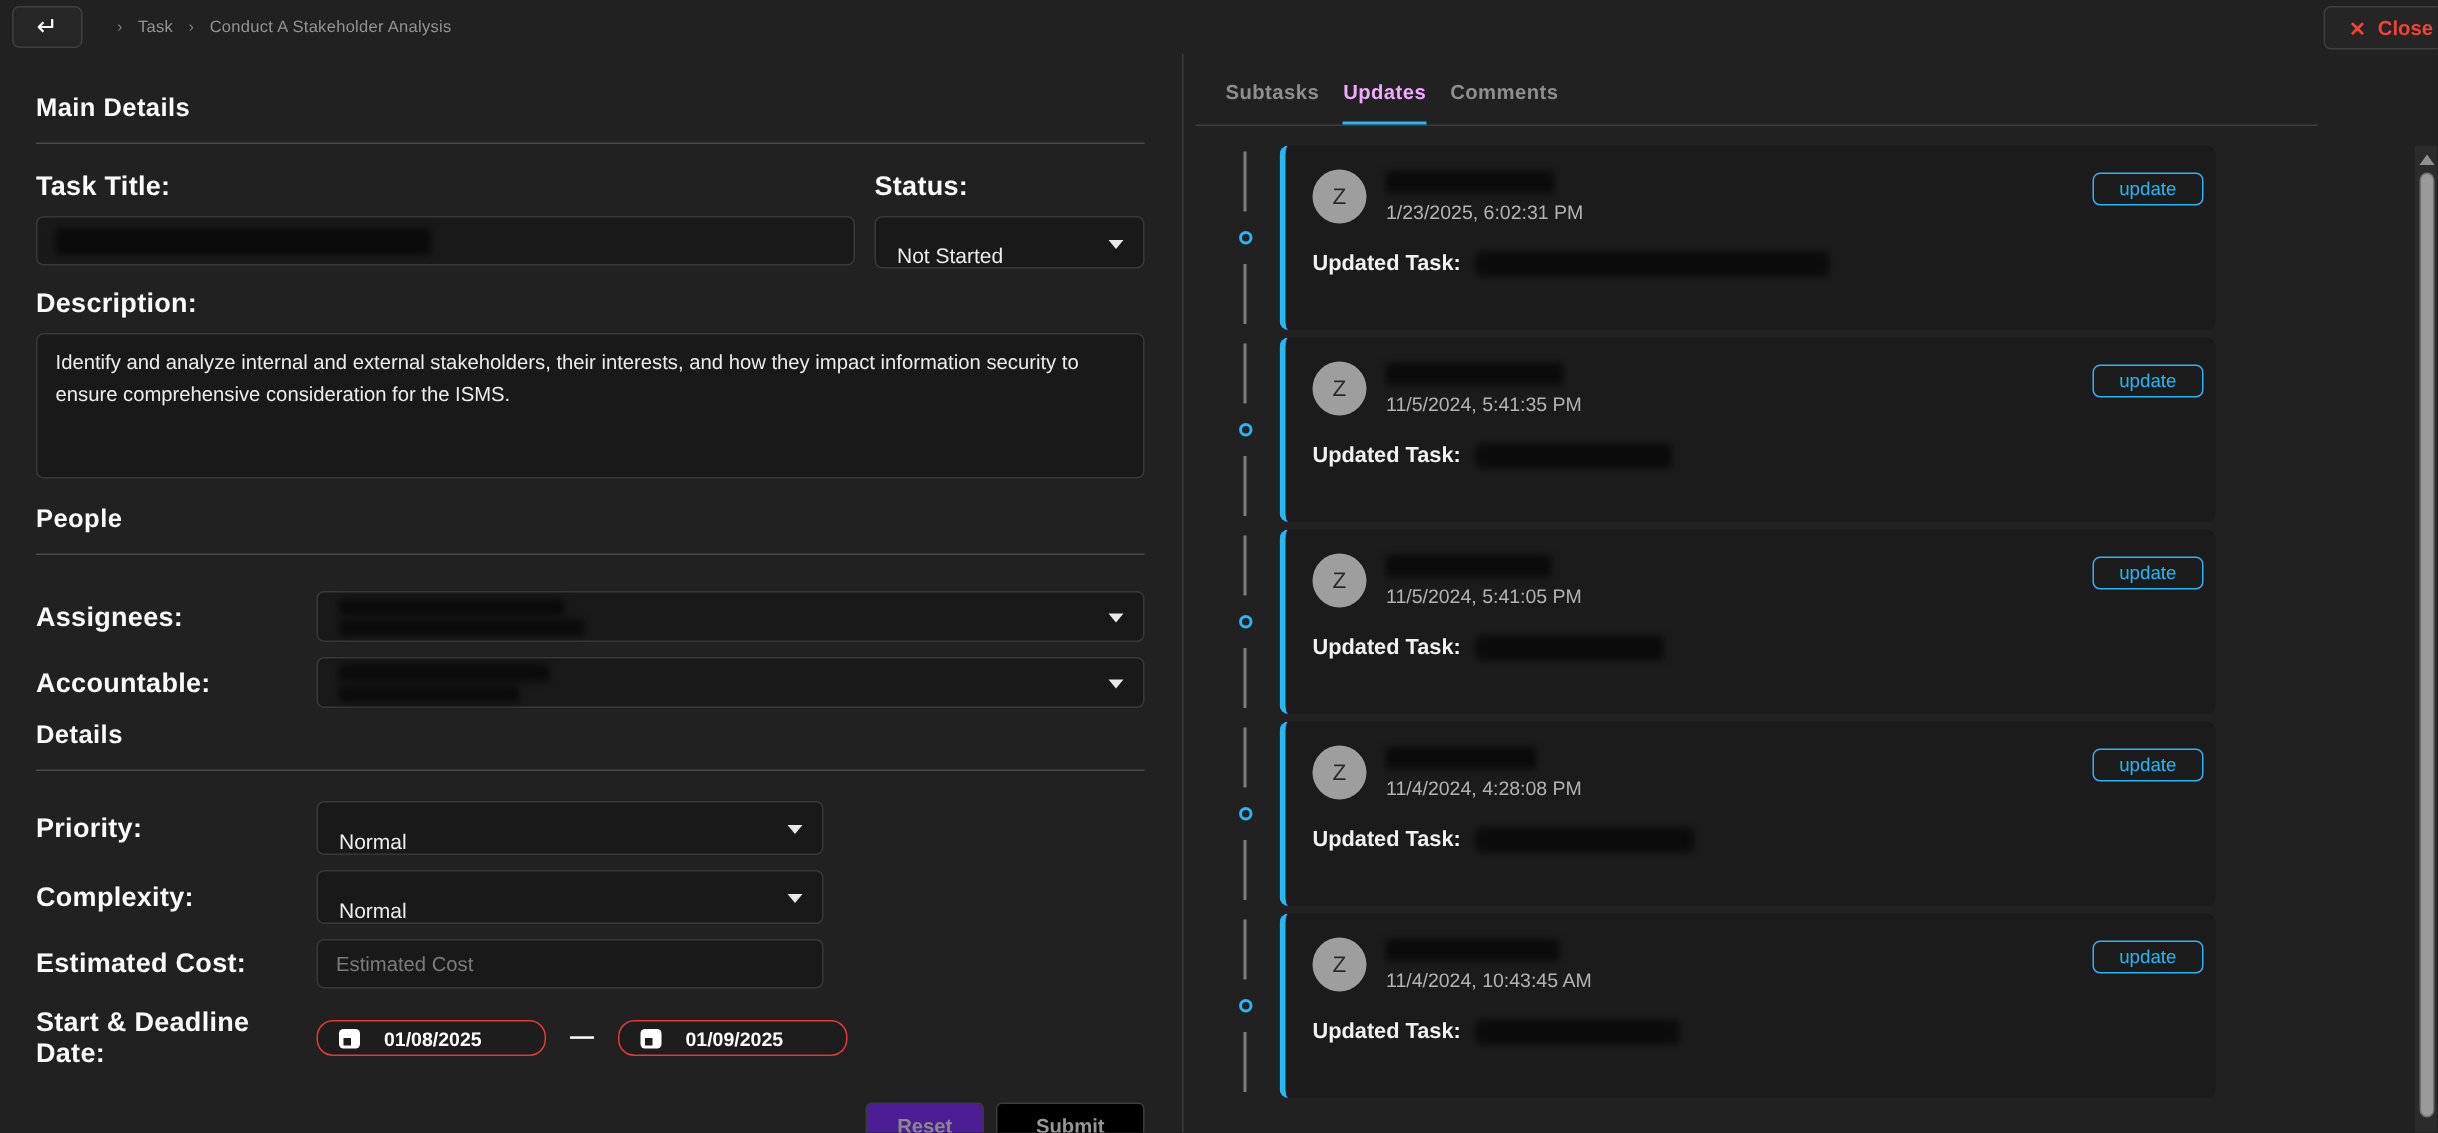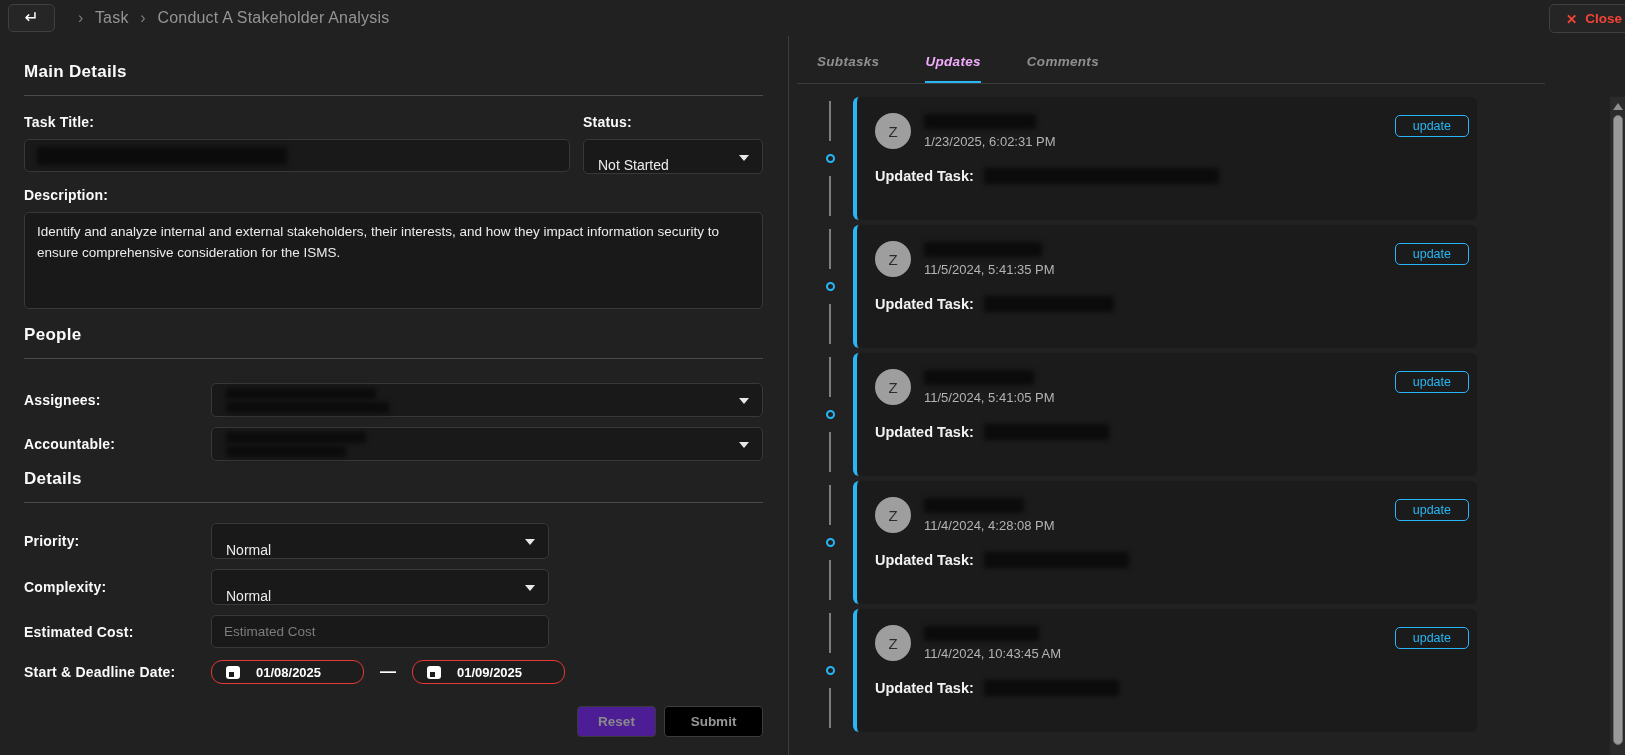--- a/index.html
+++ b/index.html
@@ -15,42 +15,42 @@
   .topbar {
     height:36px; display:flex; align-items:center;
     padding-left:8px; position:relative;
   }
   .back-btn {
     width:47px; height:28px; background:#262626;
     border:1px solid #3f3f3f; border-radius:5px;
     color:#fff; font-size:17px; line-height:26px; text-align:center;
     cursor:pointer;
   }
-  .breadcrumb { margin-left:16px; color:#949494; font-size:16px; letter-spacing:.2px; }
+  .breadcrumb { margin-left:16px; color:#949494; font-size:11px; letter-spacing:.2px; }
   .breadcrumb .sep { margin:0 7px; color:#7d7d7d; }
   .close-btn {
     position:absolute; right:-14px; top:4px; height:29px;
     display:flex; align-items:center; gap:8px;
     padding:0 16px; background:#252525;
     border:1px solid #3f3f3f; border-radius:5px;
     color:#f44336; font-size:13.5px; font-weight:bold; cursor:pointer;
   }
 
   
   .main { display:flex; height:719px; }
   .left-pane { width:788px; padding:26px 25px 0 24px; }
   .right-pane {
     flex:1; border-left:1px solid #3d3d3d; position:relative;
     padding-top:18px;
   }
 
   
   h2.section { font-size:17px; font-weight:bold; color:#fafafa; margin-bottom:13px; letter-spacing:.3px; }
   .divider { border:none; border-top:1px solid #4a4a4a; margin-bottom:18px; }
-  label.f-label { display:block; font-size:14px; font-weight:bold; color:#fafafa; margin-bottom:9px; letter-spacing:.2px; }
+  label.f-label { display:block; font-size:18px; font-weight:bold; color:#fafafa; margin-bottom:9px; letter-spacing:.2px; }
 
   .field-box {
     background:#191919; border:1px solid #383838; border-radius:5px;
     color:#ececec; font-size:14px;
   }
   .row1 { display:flex; justify-content:space-between; margin-bottom:13px; }
   .title-col { width:546px; }
   .title-input { height:33px; display:flex; align-items:center; padding:0 12px; }
   .status-col { width:180px; }
 
@@ -104,21 +104,21 @@
   .btn-reset {
     width:79px; height:31px; background:#4c1d95; border:1px solid #3a3a3a;
     border-radius:4px; color:#8a8a8a; font-size:13.5px; font-weight:bold; cursor:pointer;
   }
   .btn-submit {
     width:99px; height:31px; background:#000000; border:1px solid #3d3d3d;
     border-radius:4px; color:#969696; font-size:13.5px; font-weight:bold; cursor:pointer;
   }
 
   
-  .tabs { display:flex; gap:46px; padding-left:28px;font-style:italic; }
+  .tabs { display:flex; gap:16px; padding-left:28px; }
   .tab { font-size:13.5px; font-weight:bold; color:#8f8f8f; padding-bottom:12px; cursor:pointer; letter-spacing:.3px; }
   .tab.active { color:#f0abfc; border-bottom:2.5px solid #29b6f6; }
   .tab-hr { border:none; border-top:1px solid #3d3d3d; margin:0 80px 0 8px; }
 
   .updates-scroll { padding:13px 0 0 18px; overflow:hidden; height:657px; }
   .entry { display:flex; margin-bottom:5px; }
   .rail { width:46px; flex-shrink:0; display:flex; flex-direction:column; align-items:center; }
   .rail .line { width:2px; flex:1; background:#7d7d7d; }
   .rail .line.top { margin-bottom:13px; margin-top:4px; }
   .rail .line.bot { margin-top:13px; margin-bottom:4px; }

